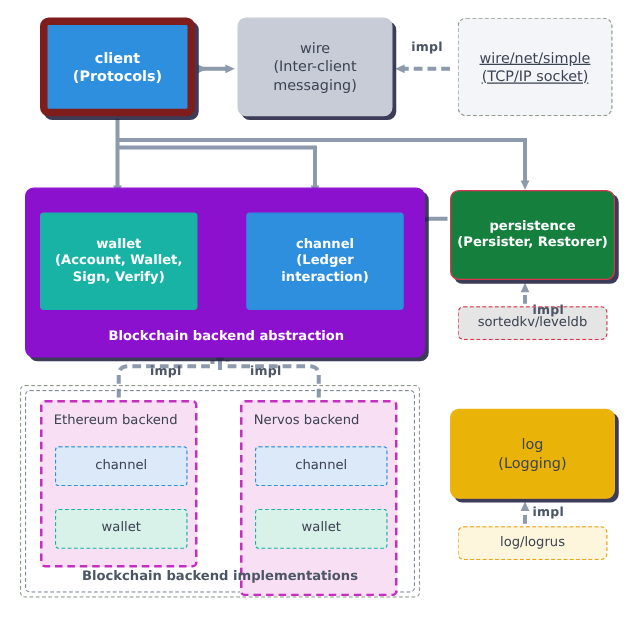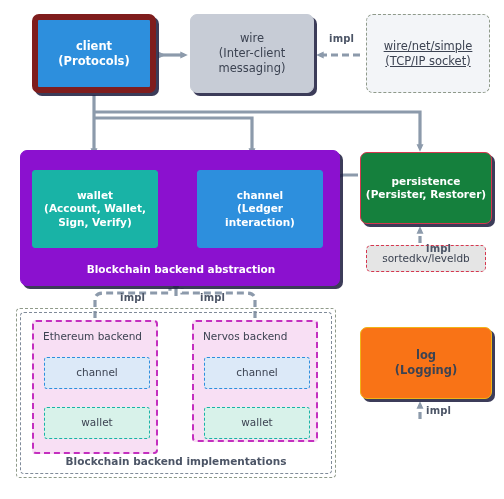--- a/index.html
+++ b/index.html
@@ -43,39 +43,39 @@
           font-size:10.5px;font-weight:700;}
 
   
   #persistence{left:360px;top:152px;width:132px;height:72px;background:#15803d;
           border:1px solid #d6374f;border-radius:7px;color:#ffffff;
           font-size:10.5px;font-weight:700;
           box-shadow:3px 3px 0 0 rgba(26,26,60,.85);}
   #sortedkv{left:366px;top:245px;width:120px;height:27px;background:#e5e5e5;
           border:1.6px dashed #d6374f;border-radius:5px;color:#3c4352;
           font-size:10.5px;font-weight:400;}
-  #log{left:360px;top:327px;width:132px;height:72px;background:#f97316;
+  #log{left:360px;top:327px;width:132px;height:72px;background:#eab308;
           border:1px solid #f0b416;border-radius:7px;color:#3c4352;
-          font-size:11.5px;font-weight:700;
+          font-size:11.5px;font-weight:400;
           box-shadow:3px 3px 0 0 rgba(26,26,60,.85);}
   #loglogrus{left:366px;top:421px;width:120px;height:27px;background:#fdf6dd;
           border:1.6px dashed #e8a317;border-radius:5px;color:#3c4352;
           font-size:10.5px;font-weight:400;}
 
   
   #cluster{left:16px;top:308px;width:320px;height:170px;background:transparent;
           border:1.6px dashed #8f9a8a;border-radius:4px;display:block;}
   #cluster2{left:20px;top:312px;width:312px;height:162px;background:transparent;
           border:1.6px dashed #7f8a99;border-radius:4px;display:block;}
   #clustertitle{left:16px;top:455px;width:320px;text-align:center;
           color:#4c5566;font-size:10.5px;font-weight:700;height:14px;}
   .backend{background:#f8dff4;border:2px dashed #c42fbf;border-radius:4px;
            display:block;}
   #eth{left:32px;top:320px;width:126px;height:134px;}
-  #ner{left:192px;top:320px;width:126px;height:122px;}
+  #ner{left:192px;top:320px;width:126px;height:157px;}
   .backend .btitle{position:absolute;left:9px;top:8px;color:#3c4352;
            font-size:10.5px;font-weight:400;}
   .inner{position:absolute;left:10px;width:106px;height:32px;
          display:flex;align-items:center;justify-content:center;
          box-sizing:border-box;font-size:10.5px;color:#3c4352;border-radius:3px;}
   .inner.ch{top:35px;background:#dce9f8;border:1.6px dashed #2d8fdd;}
   .inner.wa{top:85px;background:#d8f2ea;border:1.6px dashed #19b3a6;}
 </style>
 </head>
 <body>
@@ -158,20 +158,23 @@
     <span class="lbl">sortedkv/leveldb</span>
   </div>
 
   <div class="edge-label" style="left:426px;top:243px;">impl</div>
 
   <div class="node" id="log">
     <span class="lbl">log
 (Logging)</span>
   </div>
 
+  <div class="node" id="loglogrus">
+    <span class="lbl">log/logrus</span>
+  </div>
 
   <div class="edge-label" style="left:426px;top:405px;">impl</div>
 
   <div class="node" id="cluster"></div>
   <div class="node" id="cluster2"></div>
 
   <div class="edge-label" style="left:120px;top:292px;">impl</div>
   <div class="edge-label" style="left:200px;top:292px;">impl</div>
 
   <div class="node backend" id="eth">

